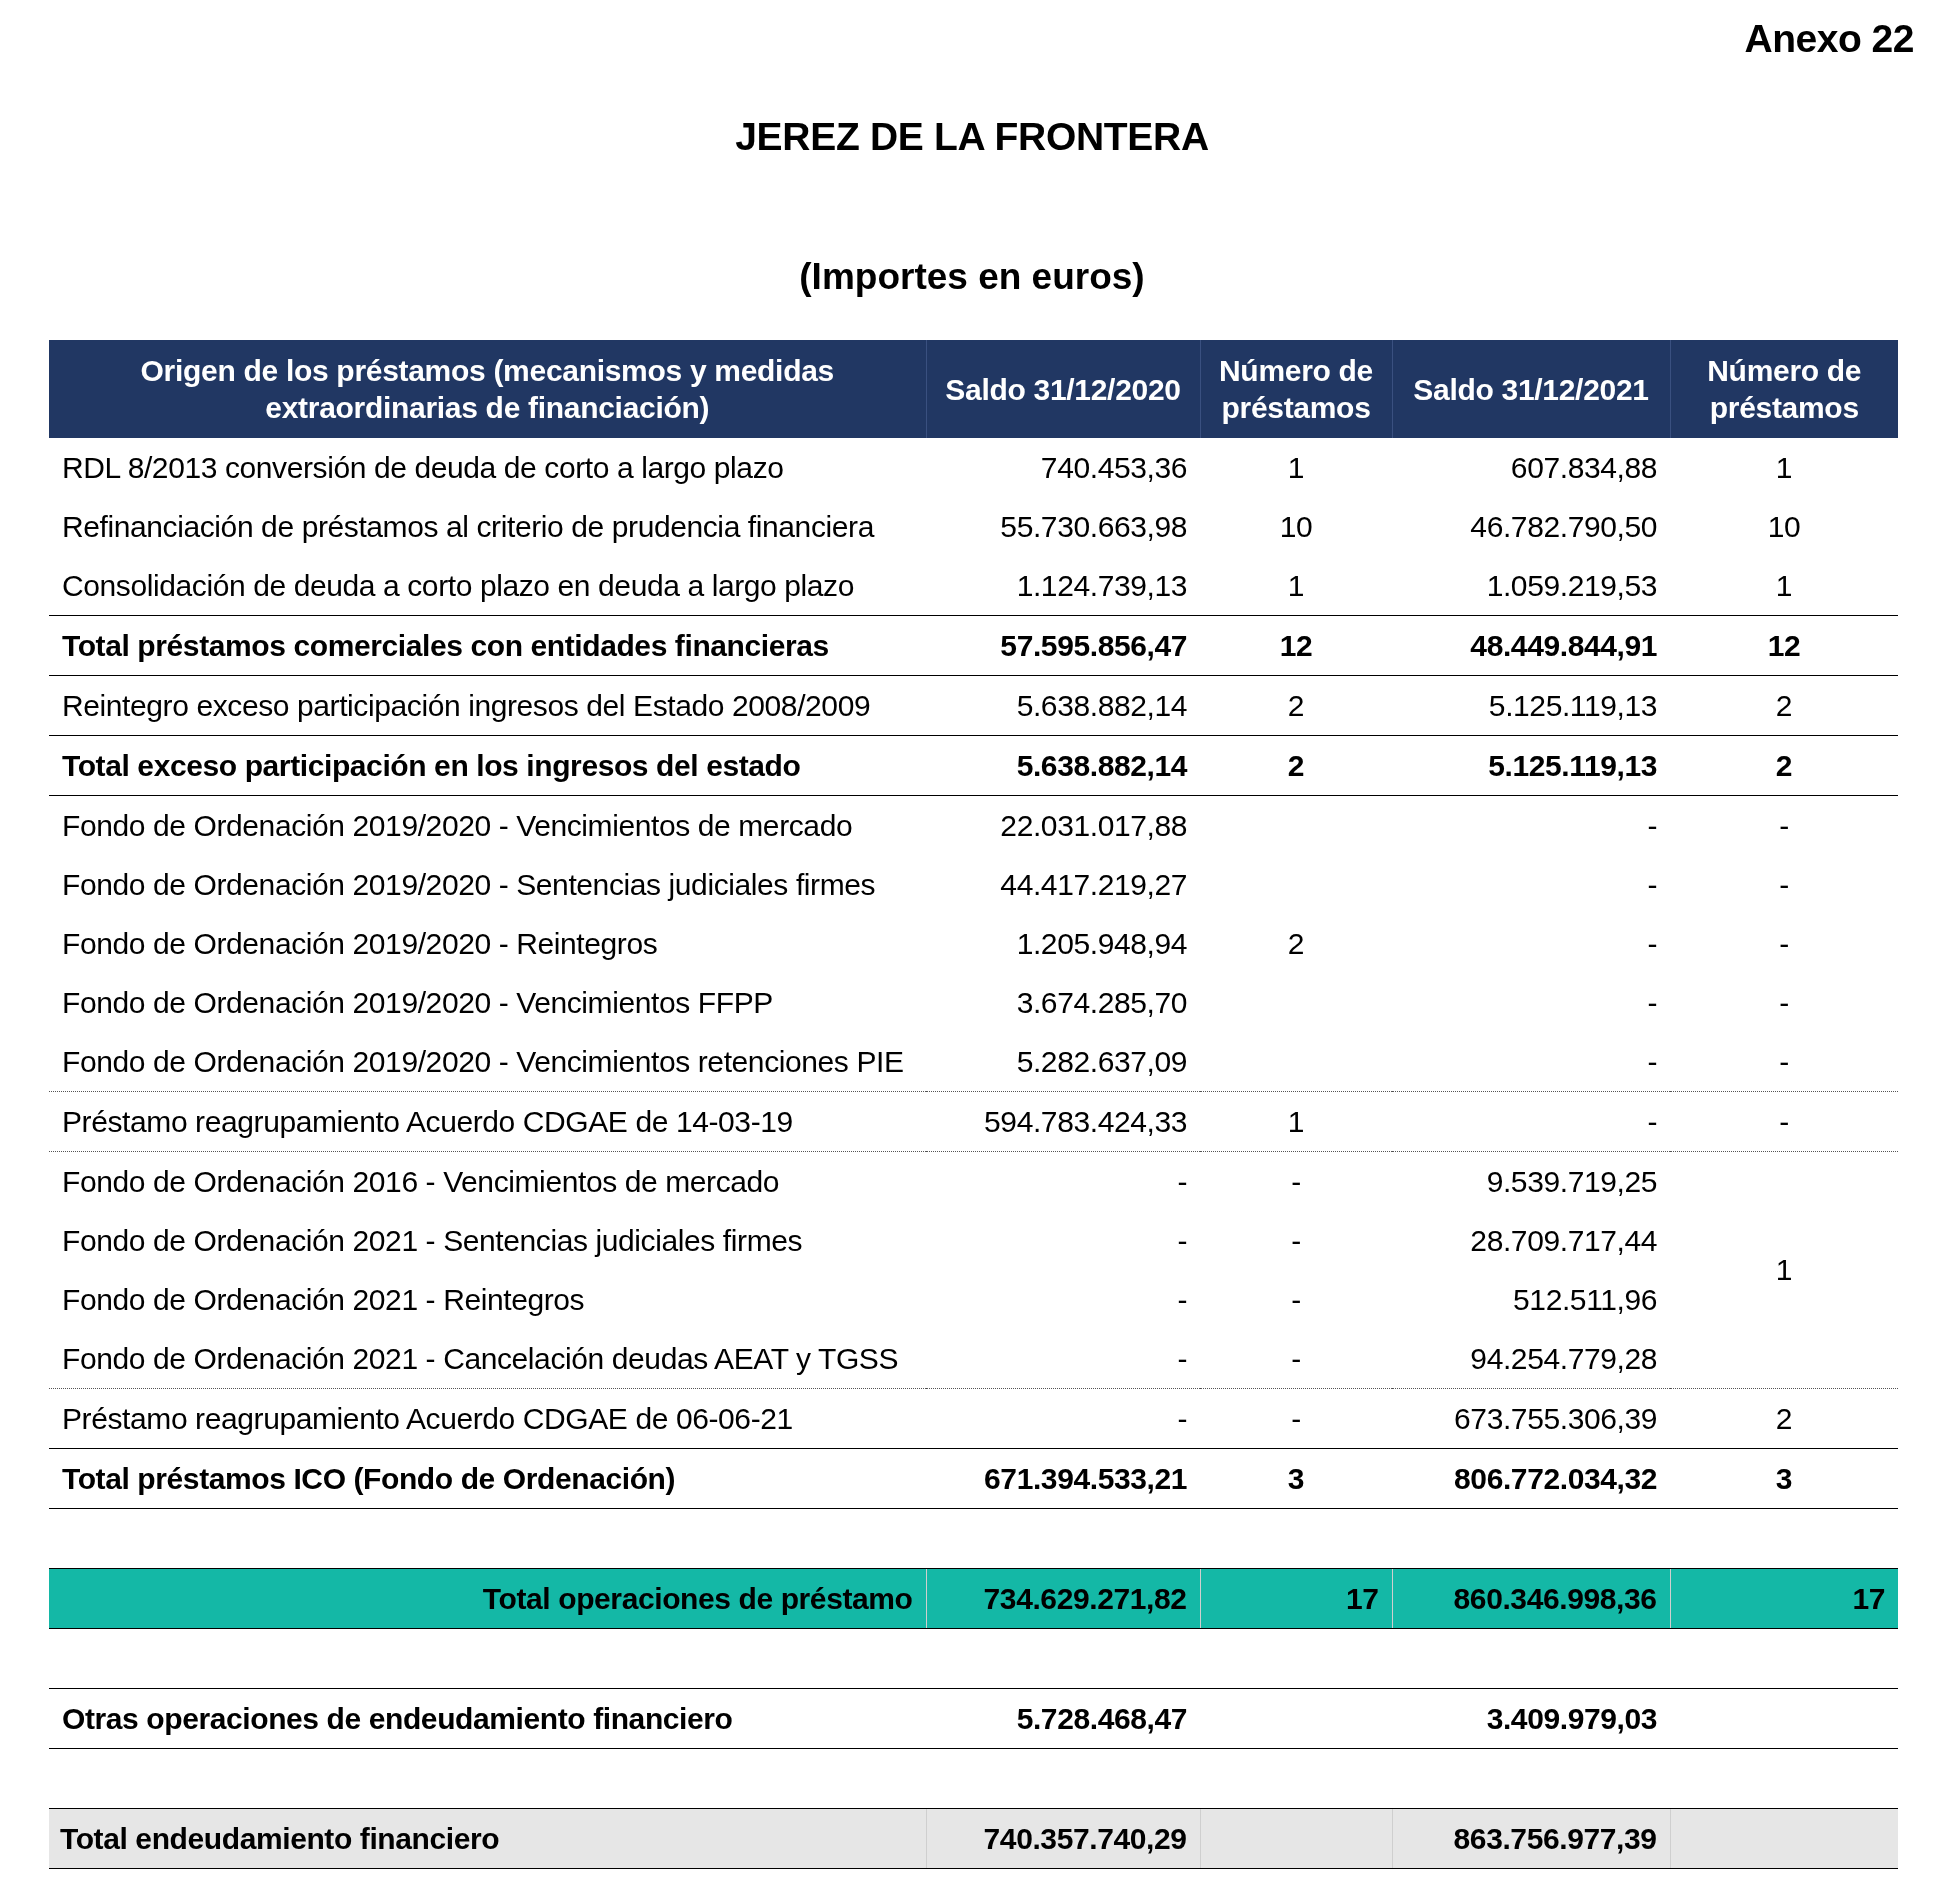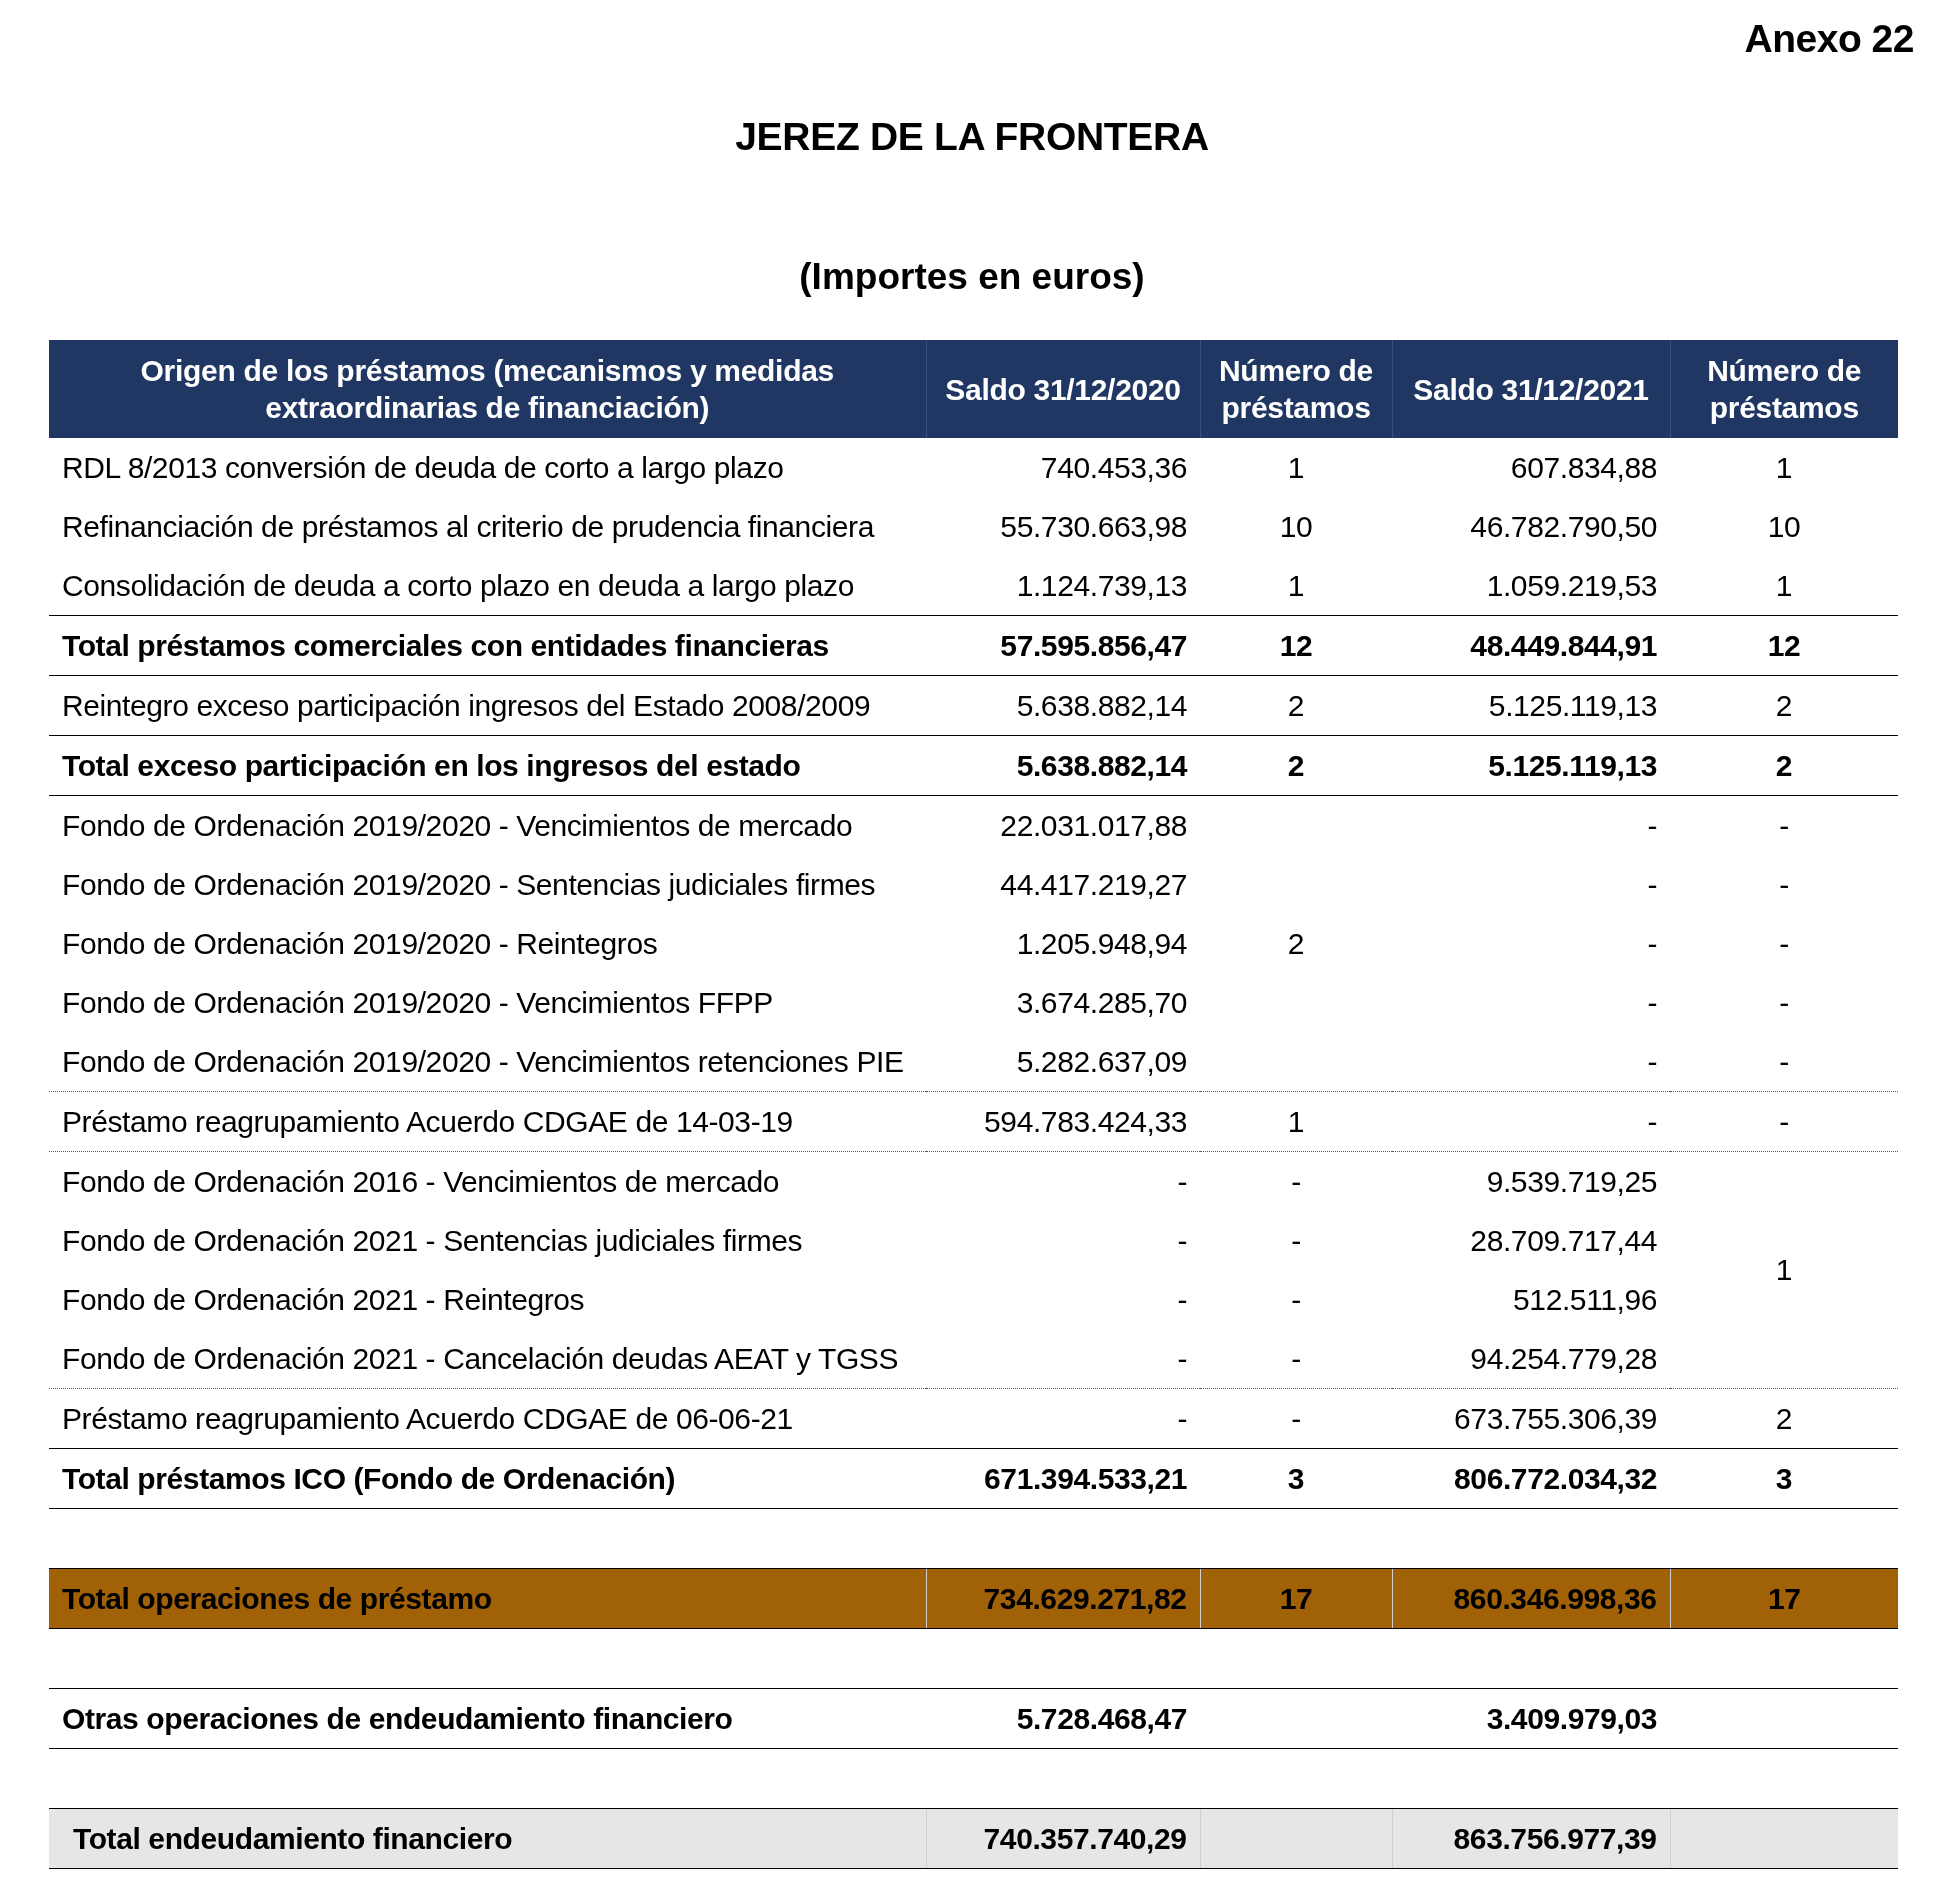--- a/index.html
+++ b/index.html
@@ -42,24 +42,24 @@
     letter-spacing: -0.4px;
   }
   td.label { text-align: left; }
   td.num { text-align: right; }
   td.cnt { text-align: center; }
   tr.bold td { font-weight: bold; }
   tr.sep-top td { border-top: 1.9px solid #000; }
   tr.sep-bottom td { border-bottom: 1.9px solid #000; }
   tr.dotted-top td { border-top: 1.9px dotted #555; }
   tr.spacer td { height: 59px; padding: 0; }
-  tr.gray td { background: #a16207; }
+  tr.gray td { background: #14b8a6; text-align: right; }
   tr.lightgray td { background: #e6e6e6; }
   tr.gray td + td, tr.lightgray td + td { border-left: 0.9px solid #cfcfcf; }
-  tr.indent td.label { padding-left: 24px; }
+  tr.indent td.label { padding-left: 11px; }
 </style>
 </head>
 <body>
 
 <div class="annex-tag">Anexo 22</div>
 
 <div class="doc-title">
   <div>JEREZ DE LA FRONTERA</div>
 </div>
 

